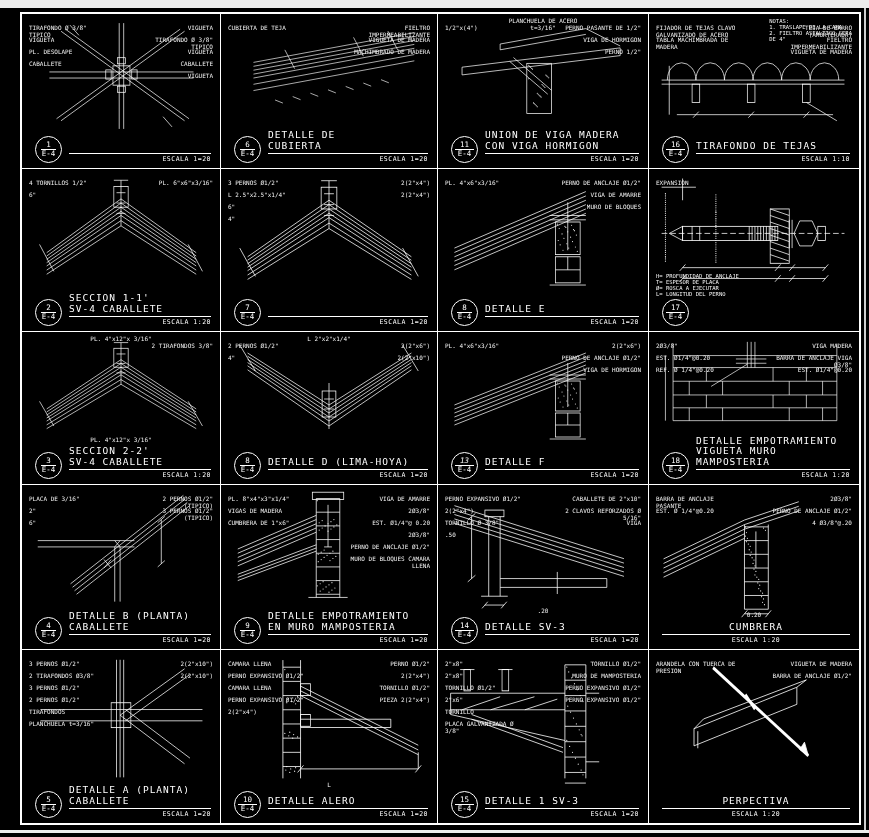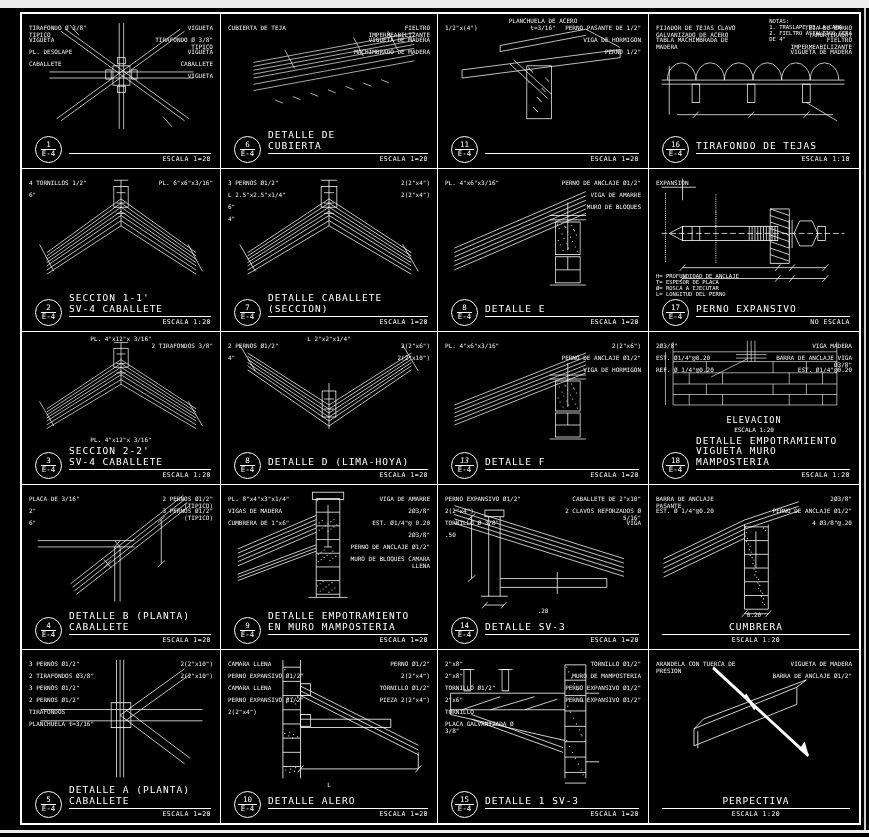--- a/index.html
+++ b/index.html
@@ -180,20 +180,22 @@
         <div class="lbl r" style="top: 20px; white-space: pre-line;">VIGA DE HORMIGON</div>
         <div class="lbl l" style="top: 8px; white-space: pre-line;">1/2"x(4")</div>
         <div class="lbl r" style="top: 32px; white-space: pre-line;">PERNO 1/2"</div>
       </div>
       <div class="tb">
         <div class="tag">
           <div class="n" style="white-space: pre-line;">11</div>
           <div style="white-space: pre-line;">E-4</div>
         </div>
         <div class="tt">
+          <div class="title" style="white-space: pre-line;">UNION DE VIGA MADERA
+CON VIGA HORMIGON</div>
           <div class="rule"></div>
           <div class="scale" style="white-space: pre-line;">ESCALA 1=20</div>
         </div>
       </div>
     </div>
     <div class="cell">
       <div class="draw">
         <svg viewBox="0 0 210 115" preserveAspectRatio="none">
           <g stroke="#fff" stroke-width="0.75" fill="none">
             <path d="M14 62 a15 17 0 0 1 30 0 a15 17 0 0 1 30 0 a15 17 0 0 1 30 0 a15 17 0 0 1 30 0 a15 17 0 0 1 30 0 a15 17 0 0 1 30 0 "></path>
@@ -311,21 +313,20 @@
         <div class="lbl l" style="top: 20px; white-space: pre-line;">L 2.5"x2.5"x1/4"</div>
         <div class="lbl l" style="top: 32px; white-space: pre-line;">6"</div>
         <div class="lbl l" style="top: 44px; white-space: pre-line;">4"</div>
       </div>
       <div class="tb">
         <div class="tag">
           <div class="n" style="white-space: pre-line;">7</div>
           <div style="white-space: pre-line;">E-4</div>
         </div>
         <div class="tt">
-          <div class="title" style="white-space: pre-line;">DETALLE CABALLETE (SECCION)</div>
           <div class="rule"></div>
           <div class="scale" style="white-space: pre-line;">ESCALA 1=20</div>
         </div>
       </div>
     </div>
     <div class="cell">
       <div class="draw">
         <svg viewBox="0 0 210 115" preserveAspectRatio="none">
           <g stroke="#fff" stroke-width="0.75" fill="none">
             <line x1="12" y1="70" x2="150" y2="18"></line>
@@ -503,25 +504,20 @@
         <div class="legend" style="white-space: pre-line;">H= PROFUNDIDAD DE ANCLAJE
 T= ESPESOR DE PLACA
 Ø= ROSCA A EJECUTAR
 L= LONGITUD DEL PERNO</div>
       </div>
       <div class="tb">
         <div class="tag">
           <div class="n" style="white-space: pre-line;">17</div>
           <div style="white-space: pre-line;">E-4</div>
         </div>
-        <div class="tt">
-          <div class="title" style="white-space: pre-line;">PERNO EXPANSIVO</div>
-          <div class="rule"></div>
-          <div class="scale" style="white-space: pre-line;">NO ESCALA</div>
-        </div>
       </div>
     </div>
     <div class="cell">
       <div class="draw">
         <svg viewBox="0 0 210 115" preserveAspectRatio="none">
           <g stroke="#fff" stroke-width="0.75" fill="none">
             <line x1="105" y1="26" x2="22" y2="78"></line>
             <line x1="105" y1="26" x2="189" y2="78"></line>
             <line x1="105" y1="30" x2="22" y2="81.2"></line>
             <line x1="105" y1="30" x2="189" y2="81.2"></line>
@@ -695,24 +691,20 @@
             <line x1="12" y1="24" x2="12" y2="100"></line>
             <line x1="60" y1="60" x2="98" y2="34"></line>
           </g>
         </svg>
         <div class="lbl r" style="top: 8px; white-space: pre-line;">VIGA MADERA</div>
         <div class="lbl r" style="top: 20px; white-space: pre-line;">BARRA DE ANCLAJE VIGA Ø3/8"</div>
         <div class="lbl l" style="top: 8px; white-space: pre-line;">2Ø3/8"</div>
         <div class="lbl l" style="top: 20px; white-space: pre-line;">EST. Ø1/4"@0.20</div>
         <div class="lbl r" style="top: 32px; white-space: pre-line;">EST. Ø1/4"@0.20</div>
         <div class="lbl l" style="top: 32px; white-space: pre-line;">REF. Ø 1/4"@0.20</div>
-      </div>
-      <div class="sub">
-        <div style="white-space: pre-line;">ELEVACION</div>
-        <div class="subscale" style="white-space: pre-line;">ESCALA 1:20</div>
       </div>
       <div class="tb">
         <div class="tag">
           <div class="n" style="white-space: pre-line;">18</div>
           <div style="white-space: pre-line;">E-4</div>
         </div>
         <div class="tt">
           <div class="title" style="white-space: pre-line;">DETALLE EMPOTRAMIENTO
 VIGUETA MURO MAMPOSTERIA</div>
           <div class="rule"></div>

